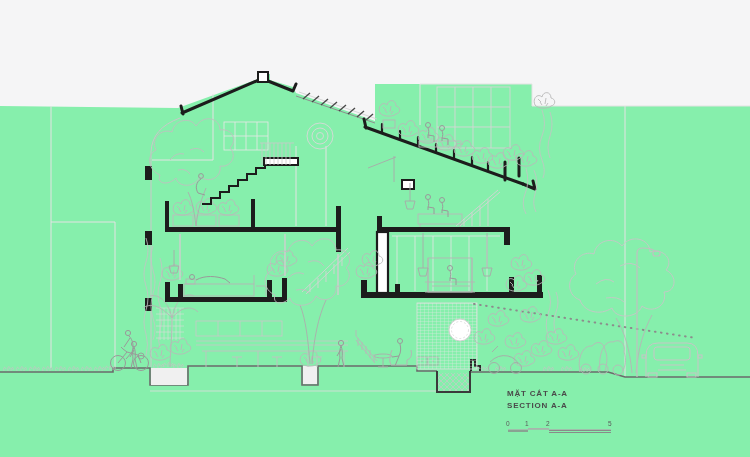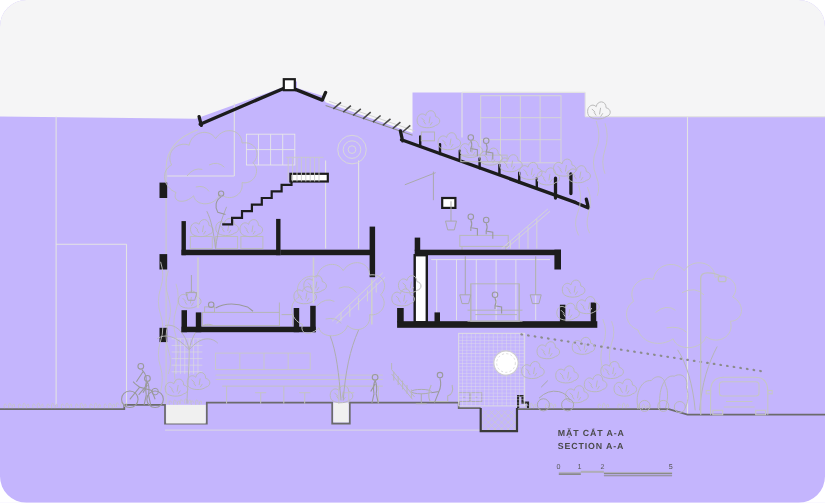--- a/index.html
+++ b/index.html
@@ -1,17 +1,17 @@
 <!DOCTYPE html>
 <html><head>
 <meta charset="utf-8">
 <style>
   html,body{margin:0;padding:0;background:#ffffff;}
-  #stage{position:relative;width:750px;height:457px;background:#c4b5fd;overflow:hidden;
-         font-family:"Liberation Sans", sans-serif;border-radius:24px;}
+  #stage{position:relative;width:750px;height:457px;background:#86efac;overflow:hidden;
+         font-family:"Liberation Sans", sans-serif;}
   svg{display:block}
   text{font-family:"Liberation Sans", sans-serif;}
   .title-txt{font-size:8px;font-weight:600;letter-spacing:0.8px;fill:#4a4a4a;}
   .tick-txt{font-size:6.5px;fill:#5a5a5a;letter-spacing:0.3px;}
 </style>
 </head>
 <body>
 
 <div id="stage">
 <svg width="750" height="457" viewBox="0 0 750 457">

